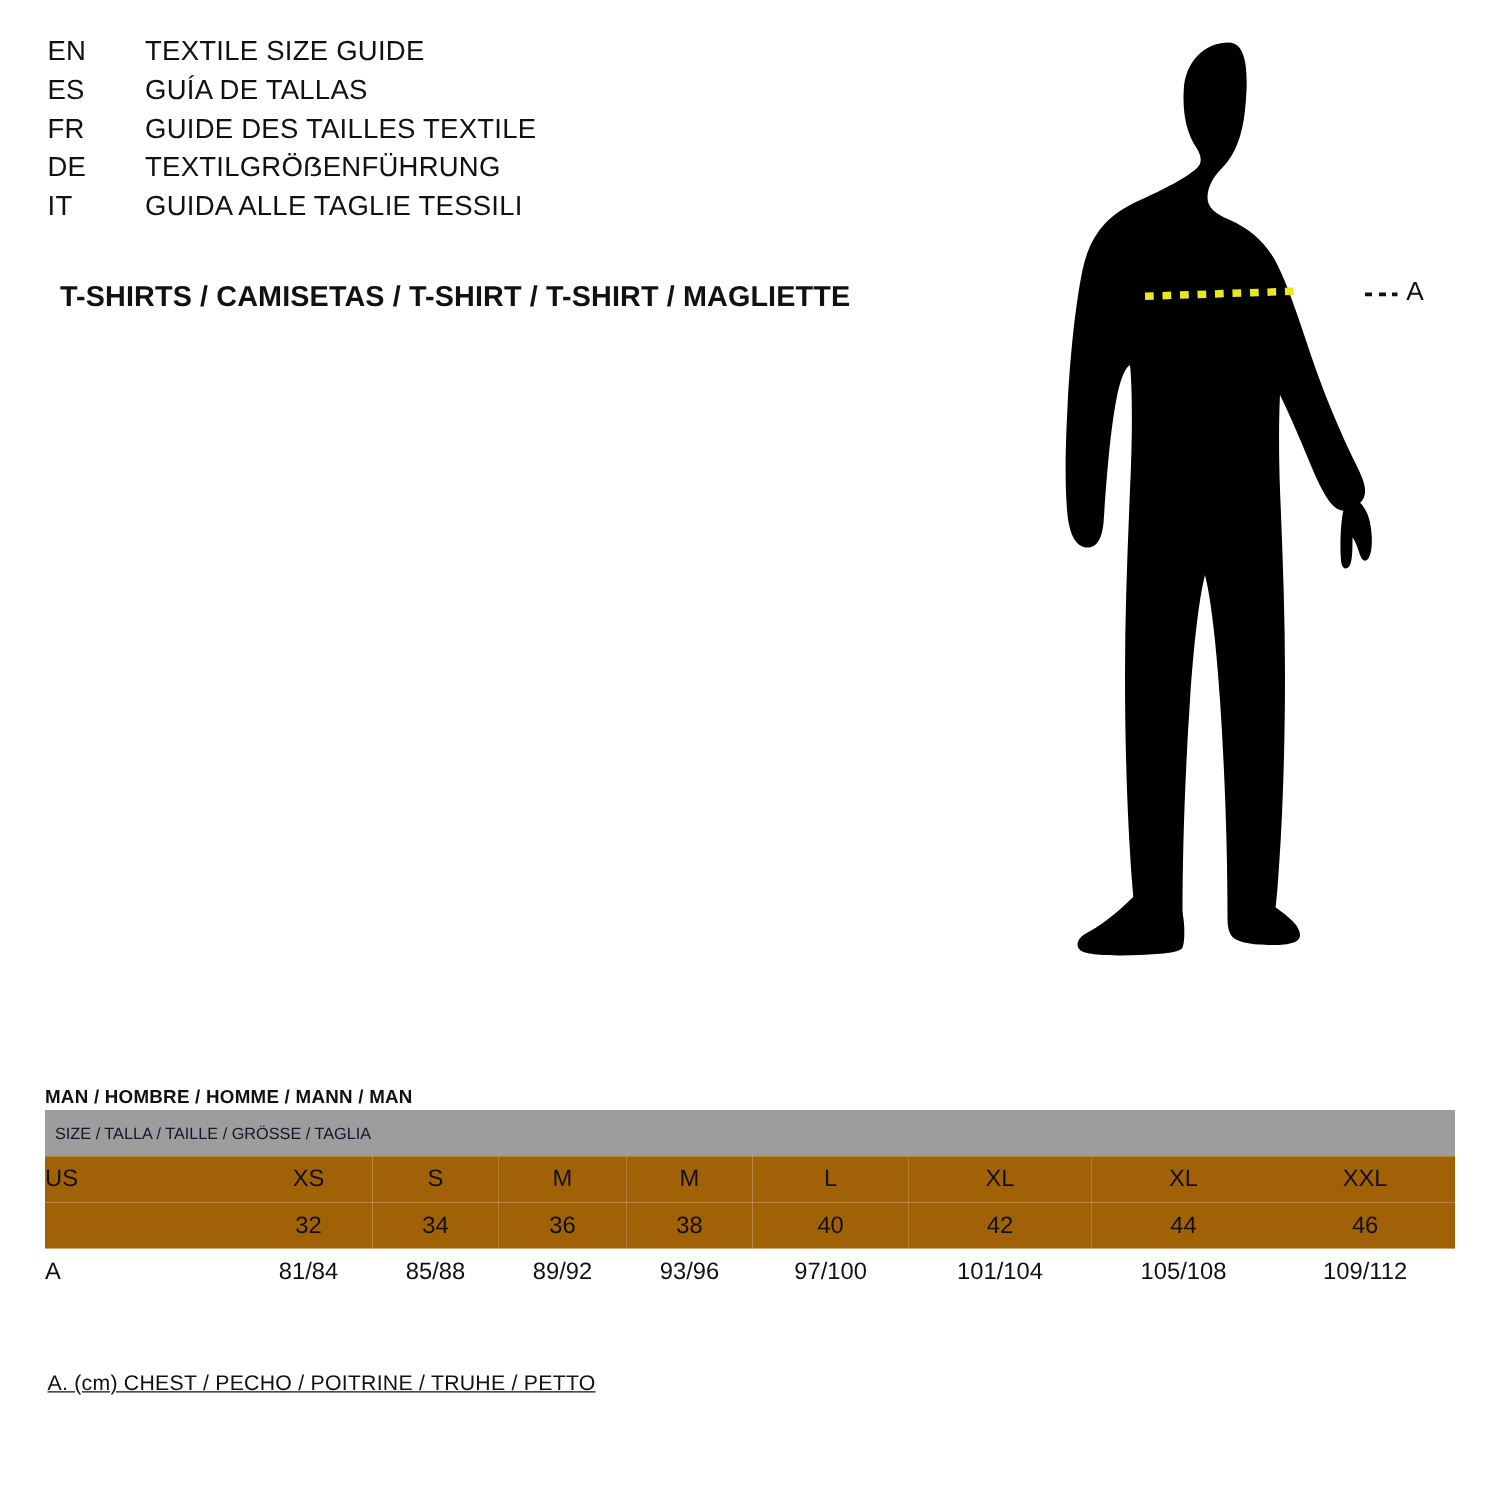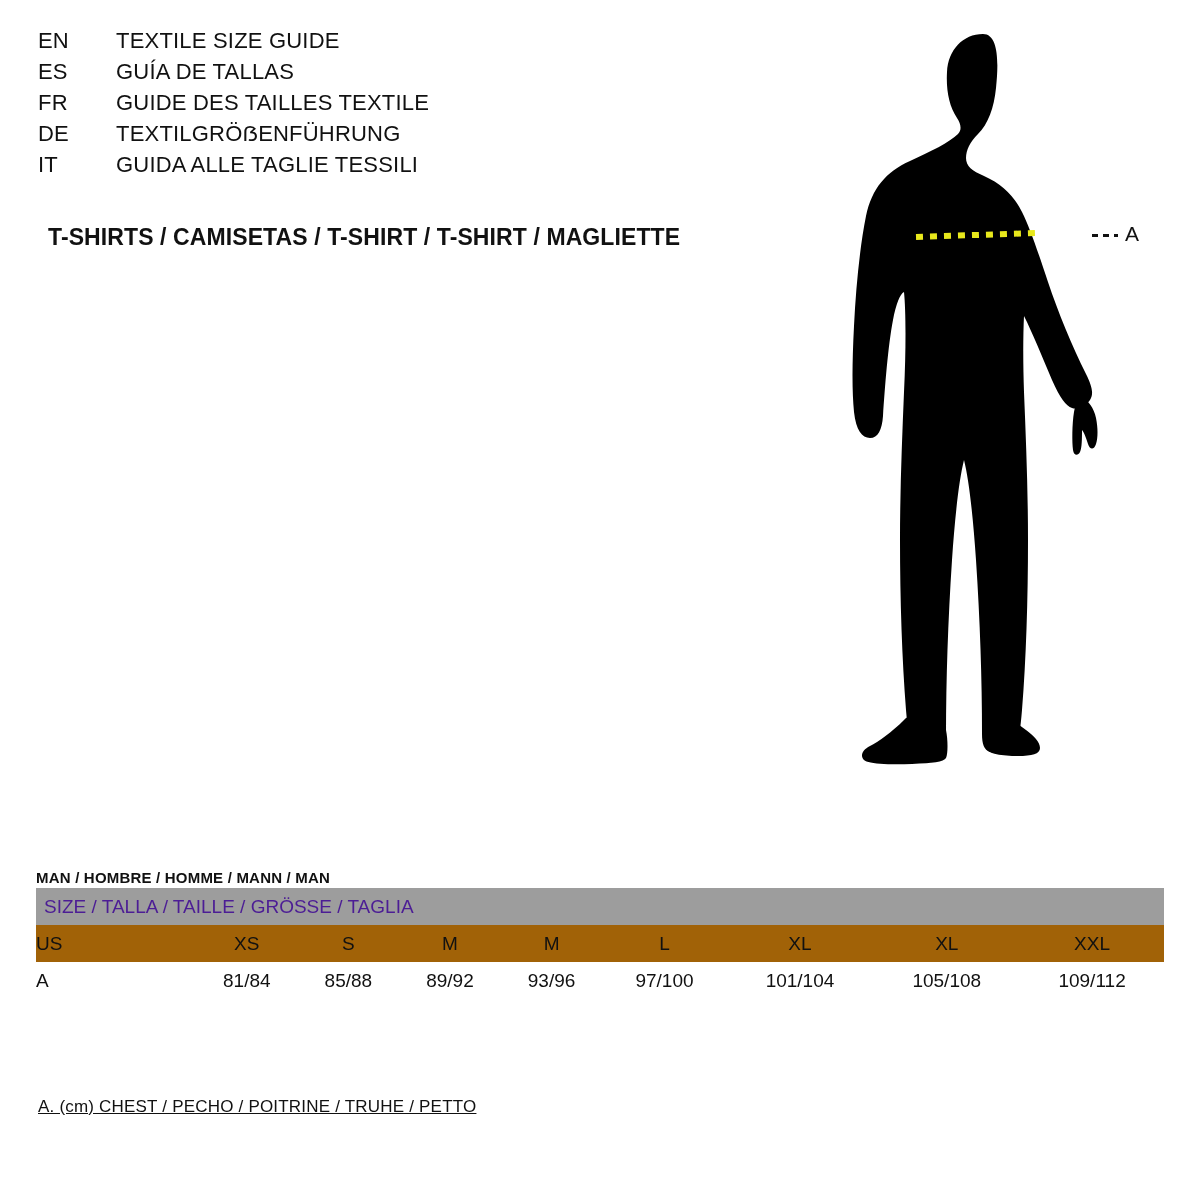--- a/index.html
+++ b/index.html
@@ -102,22 +102,22 @@
     vertical-align: middle;
   }
   .rowhead {
     text-align: left;
     padding-left: 8px;
     width: 160px;
   }
   .cell { text-align: center; }
   .row-head-band td {
     background: #9d9d9d;
-    color: #4c1d95;
-    font-size: 19px;
+    color: #0f172a;
+    font-size: 13px;
   }
   .row-head-band .rowhead { padding-left: 8px; }
   .row-grey td { background: #a16207; }
   .row-white td { background: #ffffff; }
 
   .footnote {
     position: absolute;
     left: 38px;
     top: 1097px;
     font-size: 17px;
@@ -248,20 +248,31 @@
       <td class="rowhead">US</td>
       <td class="cell">XS</td>
       <td class="cell">S</td>
       <td class="cell">M</td>
       <td class="cell">M</td>
       <td class="cell">L</td>
       <td class="cell">XL</td>
       <td class="cell">XL</td>
       <td class="cell">XXL</td>
     </tr>
+    <tr class="row-grey">
+      <td class="rowhead"></td>
+      <td class="cell">32</td>
+      <td class="cell">34</td>
+      <td class="cell">36</td>
+      <td class="cell">38</td>
+      <td class="cell">40</td>
+      <td class="cell">42</td>
+      <td class="cell">44</td>
+      <td class="cell">46</td>
+    </tr>
     <tr class="row-white">
       <td class="rowhead">A</td>
       <td class="cell">81/84</td>
       <td class="cell">85/88</td>
       <td class="cell">89/92</td>
       <td class="cell">93/96</td>
       <td class="cell">97/100</td>
       <td class="cell">101/104</td>
       <td class="cell">105/108</td>
       <td class="cell">109/112</td>

